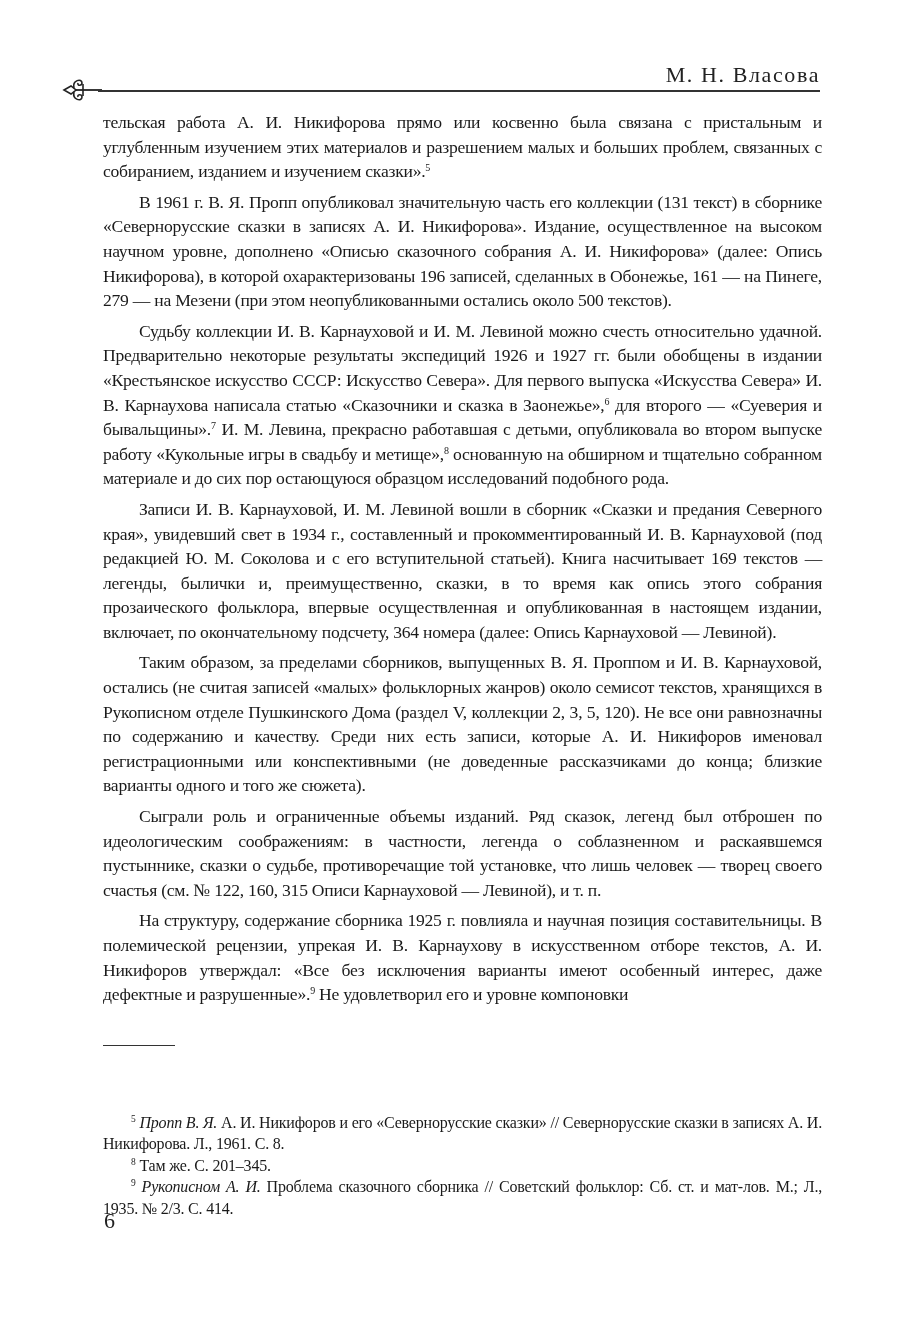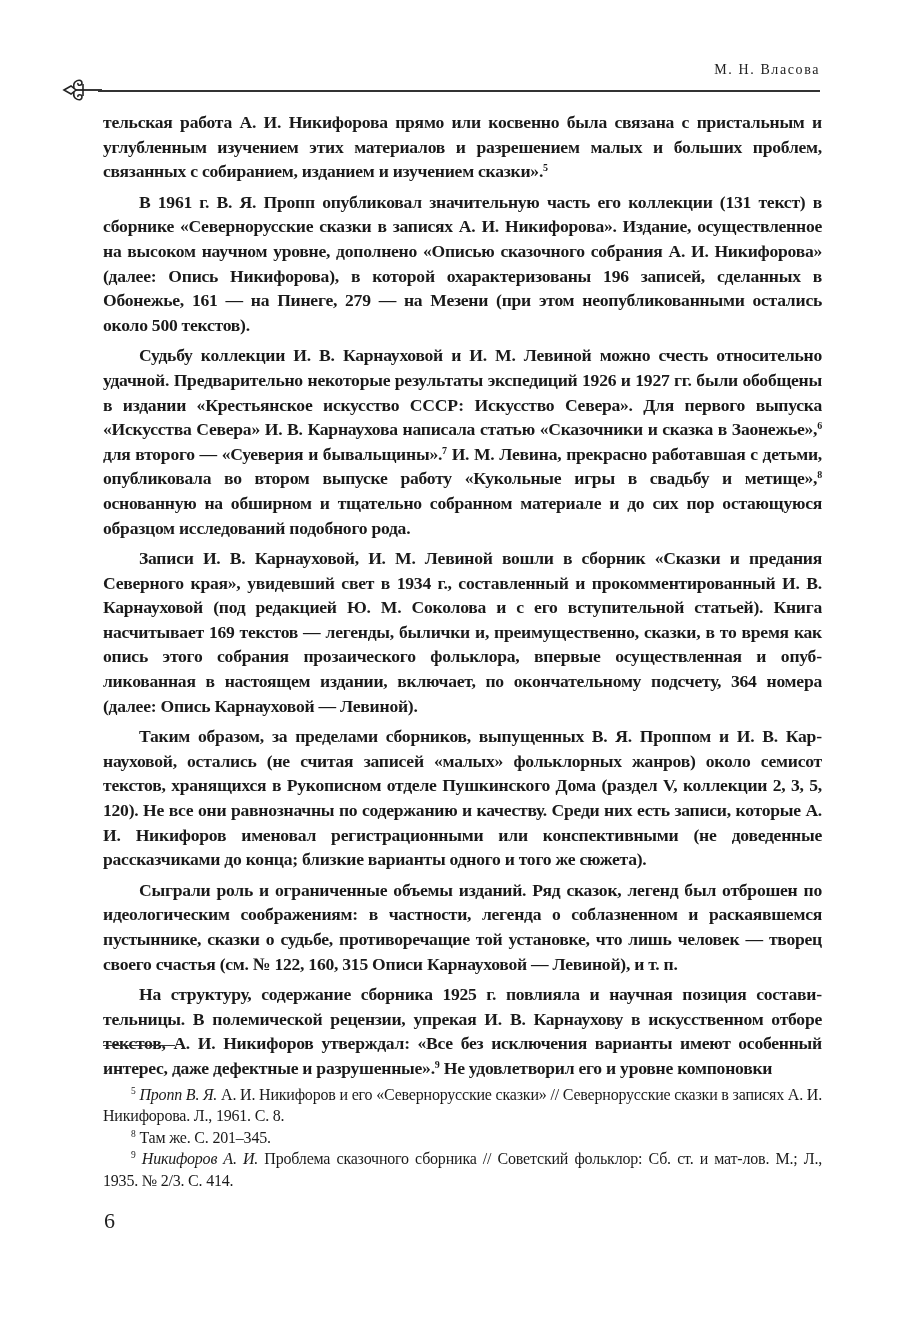--- a/index.html
+++ b/index.html
@@ -6,42 +6,42 @@
     body {
       width: 900px; height: 1340px; position: relative; overflow: hidden;
       font-family: "Liberation Serif", "DejaVu Serif", serif;
       color: #1a1a1a;
     }
     .running-head {
       position: absolute; left: 62px; top: 62px; width: 758px; height: 40px;
     }
     .author {
       position: absolute; right: 0; top: 0;
-      font-size: 14px; letter-spacing: 1.6px; color: #222;
+      font-size: 22px; letter-spacing: 1.6px; color: #222;
     }
     .ornament {
       position: absolute; left: 0; top: 14px; width: 40px; height: 30px;
     }
     .head-rule {
       position: absolute; left: 36px; right: 0; top: 28px;
       height: 1.5px; background: #333;
     }
     .body-text {
       position: absolute; left: 103px; top: 110px; width: 719px;
       font-size: 17.6px; line-height: 24.6px; text-align: justify;
       letter-spacing: -0.25px;
     }
-    .body-text p { margin: 0 0 6px 0; text-indent: 36px; hyphens: manual; font-weight: bold; }
+    .body-text p { margin: 0 0 6px 0; text-indent: 36px; hyphens: manual; }
     .body-text p.first { text-indent: 0; }
     sup { font-size: 10px; line-height: 0; vertical-align: 6px; }
     .fn-rule {
       position: absolute; left: 103px; top: 1045px; width: 72px; height: 1px; background: #333;
     }
     .footnotes {
-      position: absolute; left: 103px; top: 1084px; width: 719px;
+      position: absolute; left: 103px; top: 1112px; width: 719px;
       font-size: 16px; line-height: 21.4px; text-align: justify; letter-spacing: -0.2px;
     }
     .footnotes .fn { margin: 0; text-indent: 28px; }
     .footnotes .fn sup { font-size: 9.5px; vertical-align: 6px; }
     .footnotes i { font-style: italic; }
     .page-number {
       position: absolute; left: 104px; top: 1208px; font-size: 22px; color: #222;
     }
   </style>
 </head>
@@ -69,16 +69,16 @@
   <p><span>Таким образом, за пределами сборников, выпущенных В. Я. Проппом и И. В. Кар­науховой, остались (не считая записей «малых» фольклорных жанров) около семисот текстов, хранящихся в Рукописном отделе Пушкинского Дома (раздел V, коллекции 2, 3, 5, 120). Не все они равнозначны по содержанию и качеству. Среди них есть записи, которые А. И. Никифоров именовал регистрационными или конспективными (не дове­денные рассказчиками до конца; близкие варианты одного и того же сюжета).</span></p>
   <p><span>Сыграли роль и ограниченные объемы изданий. Ряд сказок, легенд был отброшен по идеологическим соображениям: в частности, легенда о соблазненном и раскаявшемся пустыннике, сказки о судьбе, противоречащие той установке, что лишь человек — творец своего счастья (см. № 122, 160, 315 Описи Карнауховой — Левиной), и т. п.</span></p>
   <p><span>На структуру, содержание сборника 1925 г. повлияла и научная позиция состави­тельницы. В полемической рецензии, упрекая И. В. Карнаухову в искусственном отборе текстов, А. И. Никифоров утверждал: «Все без исключения варианты имеют особенный интерес, даже дефектные и разрушенные».</span><sup>9</sup><span> Не удовлетворил его и уровне компоновки</span></p>
 </div>
 
 <div class="fn-rule"></div>
 
 <div class="footnotes">
   <p class="fn"><sup>5</sup> <i>Пропп В. Я.</i><span> А. И. Никифоров и его «Севернорусские сказки» // Севернорусские сказки в записях А. И. Никифорова. Л., 1961. С. 8.</span></p>
   <p class="fn"><sup>8</sup> <span>Там же. С. 201–345.</span></p>
-  <p class="fn"><sup>9</sup> <i>Никифоров А. И.</i><span> Проблема сказочного сборника // Советский фольклор: Сб. ст. и мат-лов. М.; Л., 1935. № 2/3. С. 414.</span></p>
+  <p class="fn"><sup>9</sup> <i>Рукописном А. И.</i><span> Проблема сказочного сборника // Советский фольклор: Сб. ст. и мат-лов. М.; Л., 1935. № 2/3. С. 414.</span></p>
 </div>
 
 <div class="page-number">6</div>
 
 </body></html>

